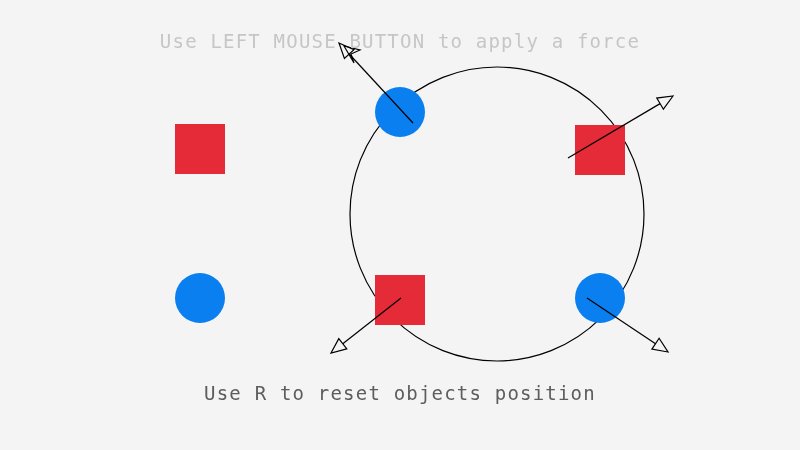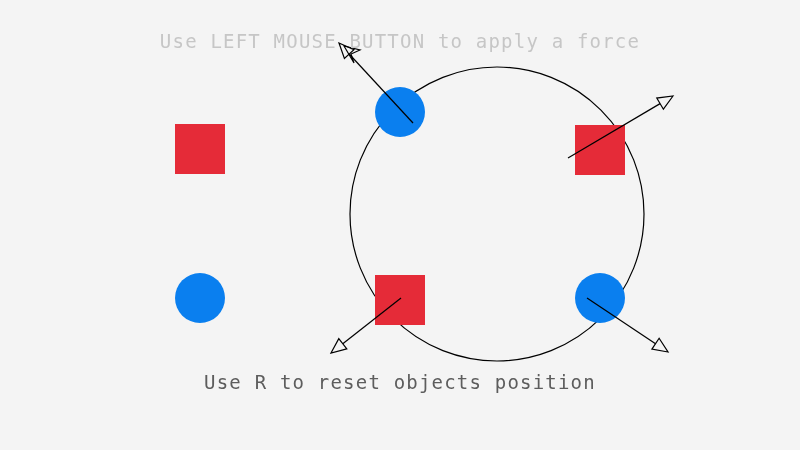--- a/index.html
+++ b/index.html
@@ -31,21 +31,21 @@
     letter-spacing: 1.2px;
     white-space: pre;
     user-select: none;
   }
   #hint-top {
     top: 30px;
     font-size: 19px;
     color: #c6c6c6;
   }
   #hint-bottom {
-    top: 371px;
+    top: 382px;
     font-size: 19px;
     color: #5d5d5d;
   }
 </style>
 </head>
 <body style="background: rgb(244, 244, 244);">
 
 <div id="app" style="background: rgb(244, 244, 244);">
 
   <svg id="scene" viewBox="0 0 800 450">

